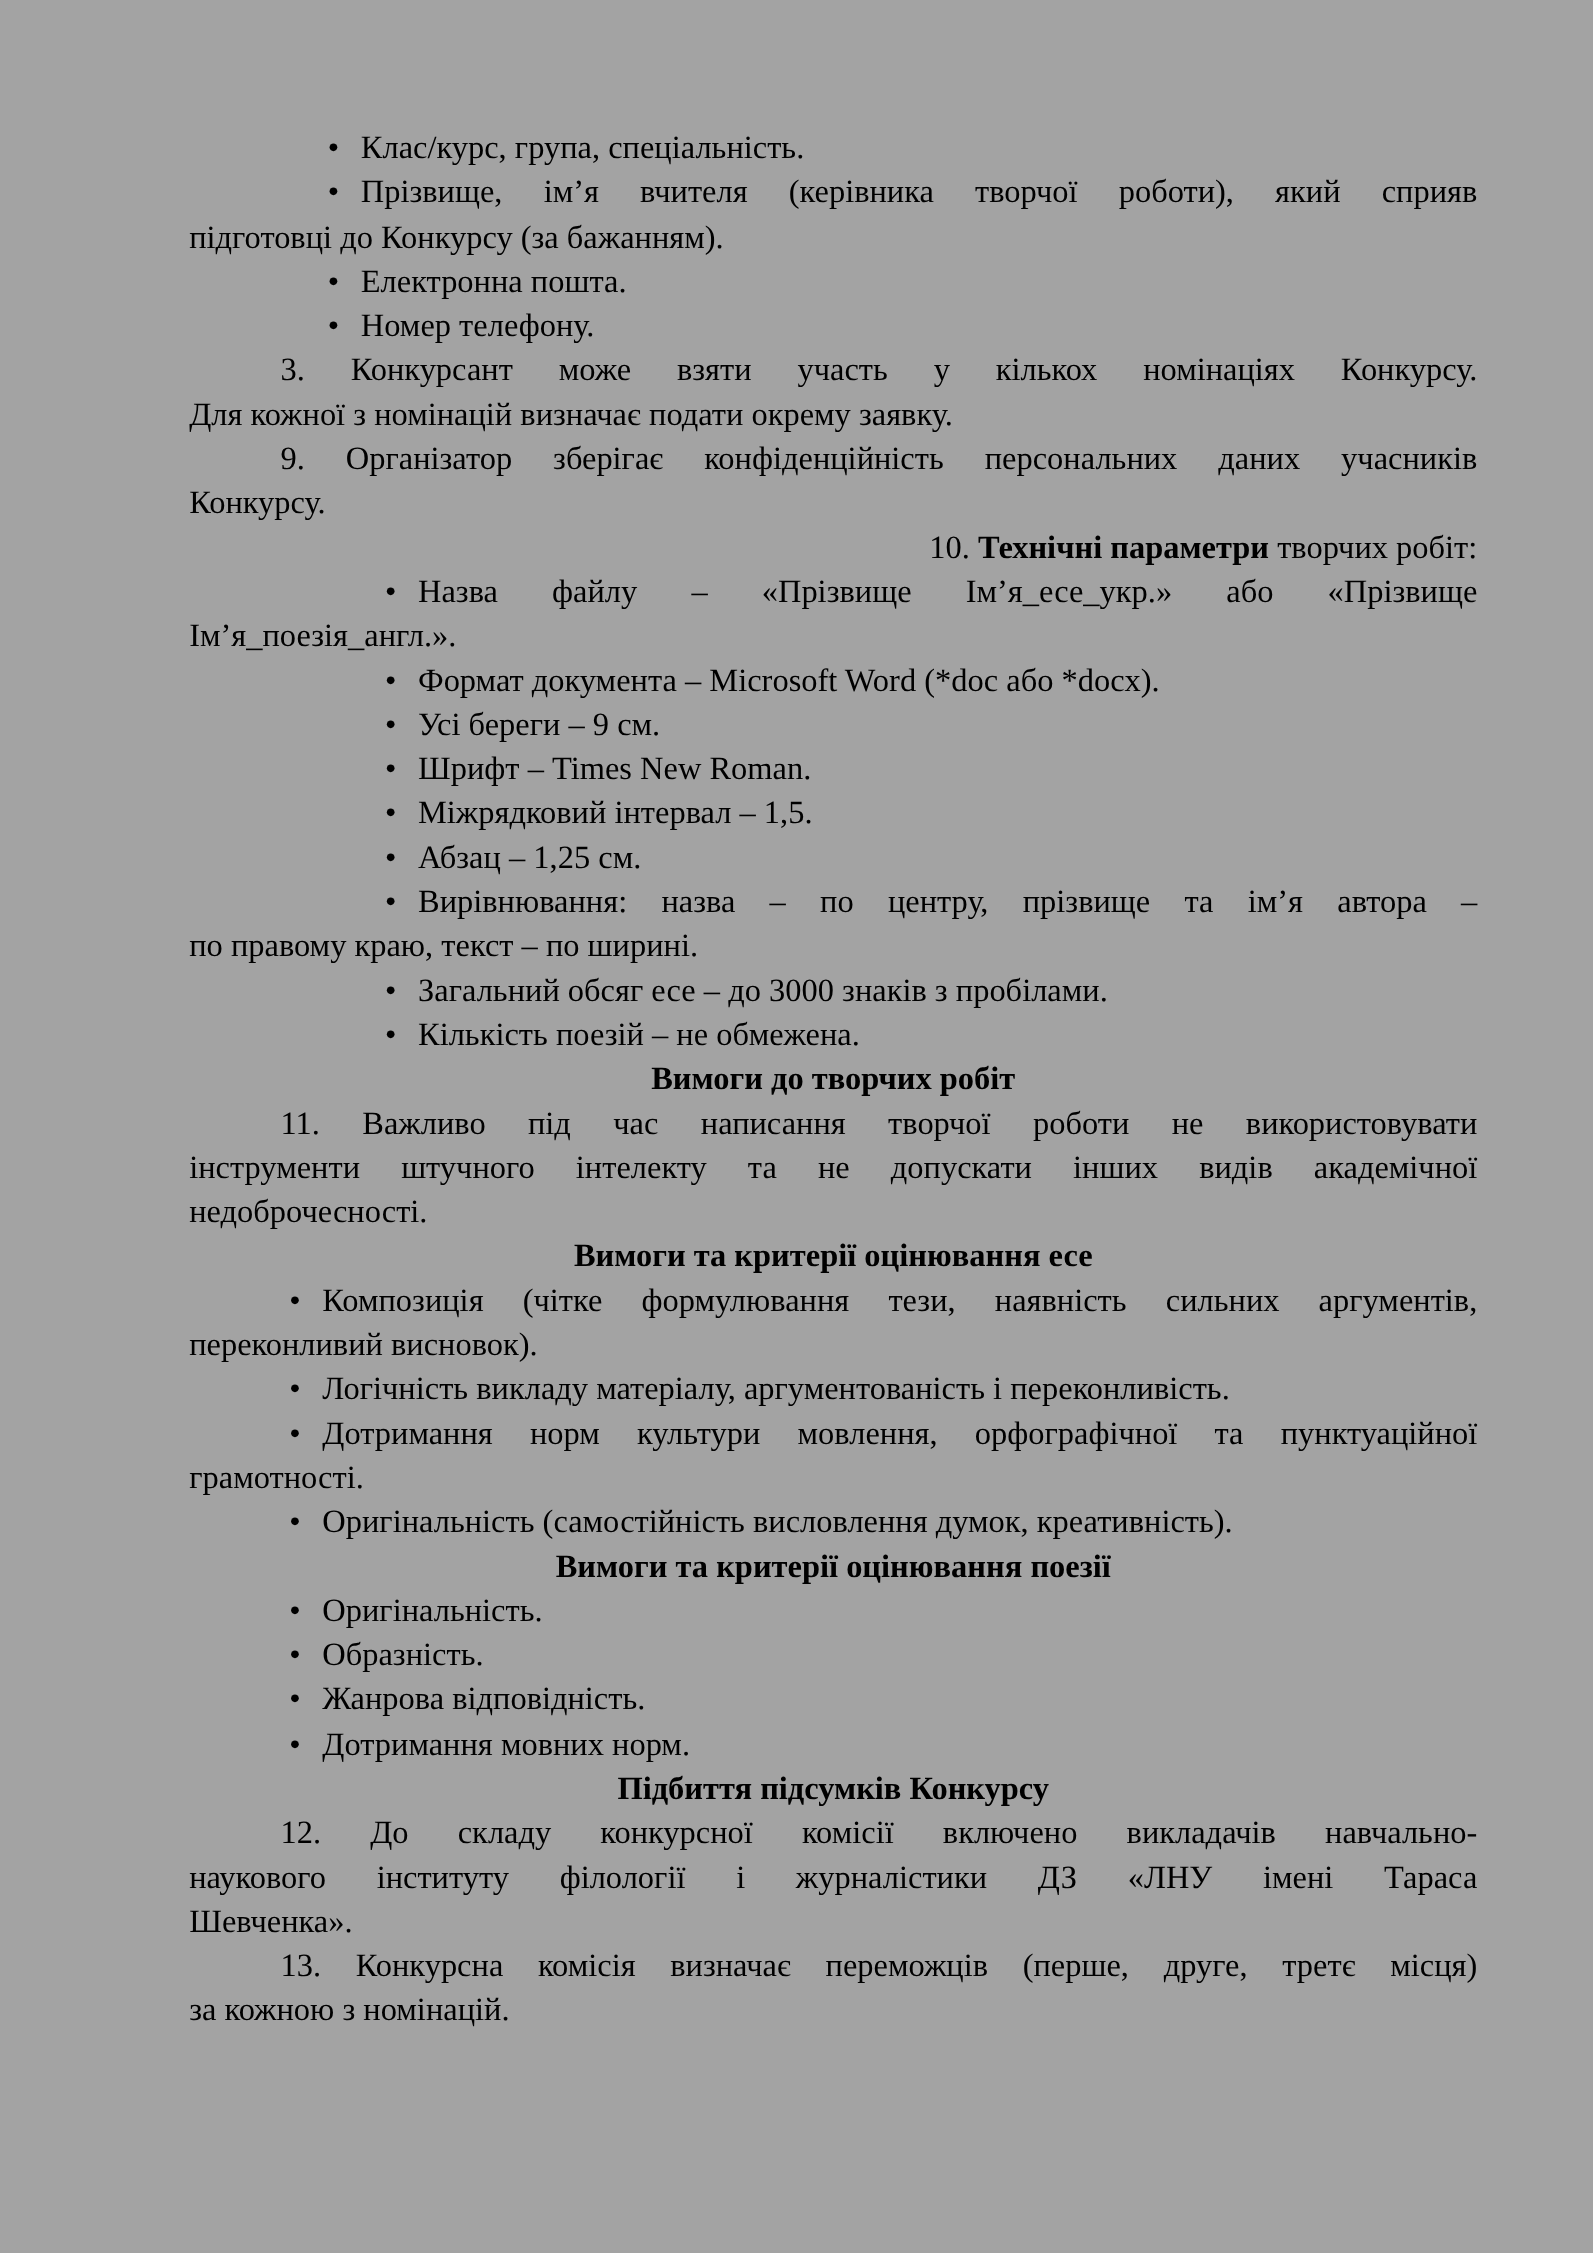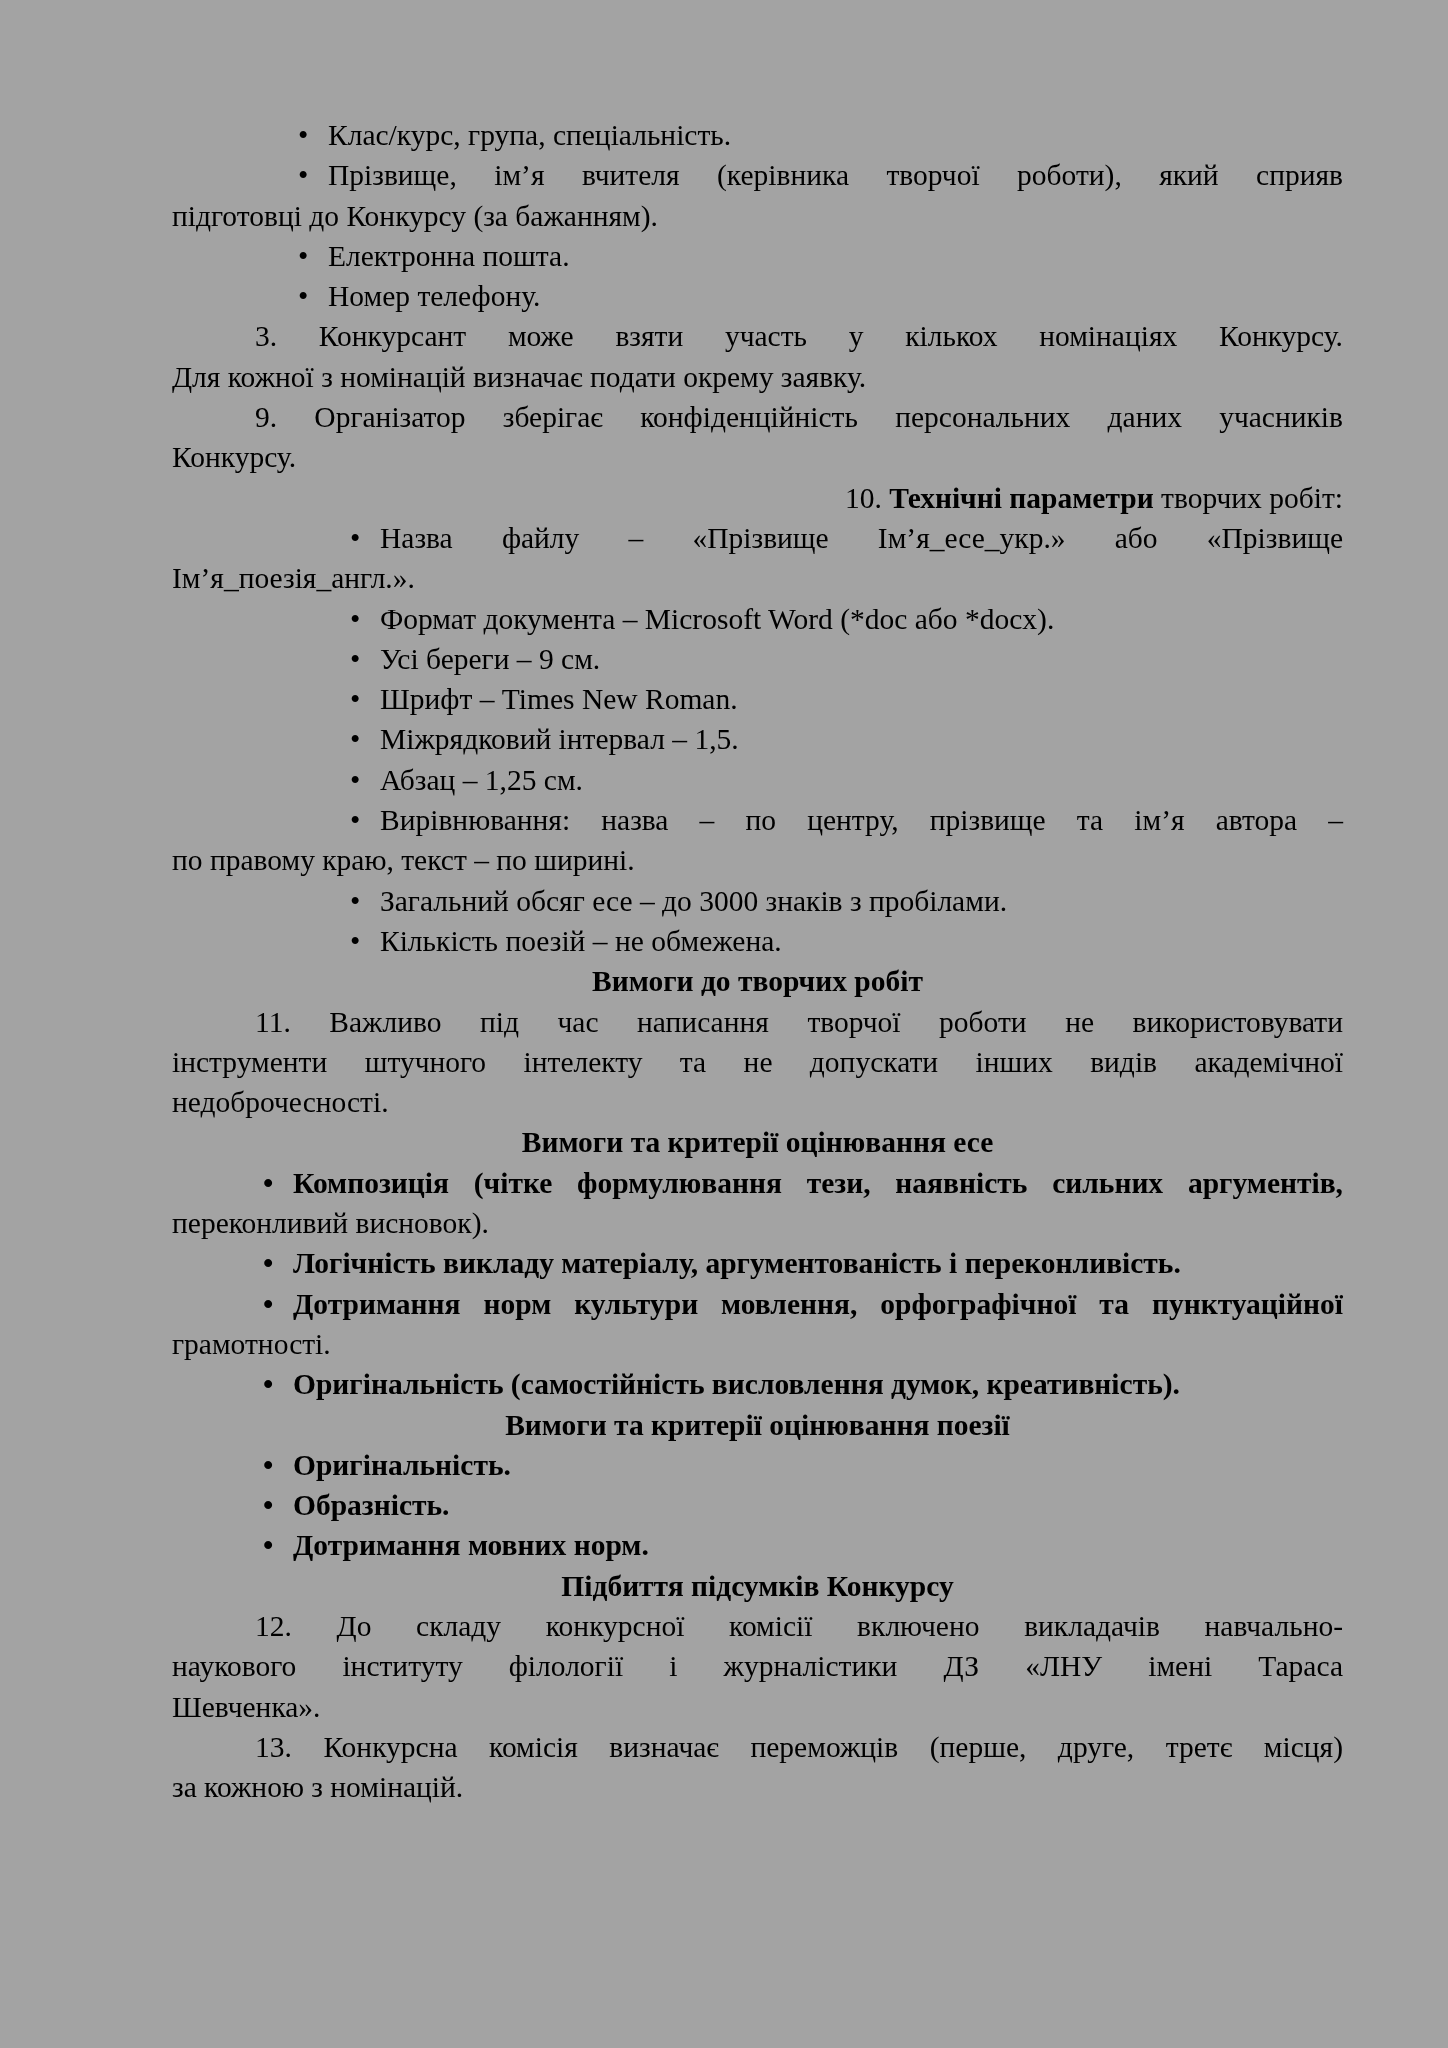--- a/index.html
+++ b/index.html
@@ -26,21 +26,21 @@
     white-space: normal;
   }
   .line.j {           
     text-align: justify;
     text-align-last: justify;
   }
   .heading  { font-weight: 700; text-align: center; }
   .numbered { padding-left: 83px; text-align: right; }
   .bullet-a { padding-left: 126px; }
   .bullet-b { padding-left: 178px; }
-  .bullet-c { padding-left: 91px; font-weight: bold; }
+  .bullet-c { padding-left: 91px; }
   .continuation { padding-left: 0; }
   .blt {
     display: inline-block;
     width: 30px;
   }
   .b { font-weight: 700; }
 </style>
 </head>
 <body>
 
@@ -74,20 +74,21 @@
       <div class="line heading"><span>Вимоги та критерії оцінювання есе</span></div>
       <div class="line bullet-c j"><span class="blt">•</span><span>Композиція (чітке формулювання тези, наявність сильних аргументів,</span></div>
       <div class="line continuation"><span>переконливий висновок).</span></div>
       <div class="line bullet-c"><span class="blt">•</span><span>Логічність викладу матеріалу, аргументованість і переконливість.</span></div>
       <div class="line bullet-c j"><span class="blt">•</span><span>Дотримання норм культури мовлення, орфографічної та пунктуаційної</span></div>
       <div class="line continuation"><span>грамотності.</span></div>
       <div class="line bullet-c"><span class="blt">•</span><span>Оригінальність (самостійність висловлення думок, креативність).</span></div>
       <div class="line heading"><span>Вимоги та критерії оцінювання поезії</span></div>
       <div class="line bullet-c"><span class="blt">•</span><span>Оригінальність.</span></div>
       <div class="line bullet-c"><span class="blt">•</span><span>Образність.</span></div>
+      <div class="line bullet-c"><span class="blt">•</span><span>Жанрова відповідність.</span></div>
       <div class="line bullet-c"><span class="blt">•</span><span>Дотримання мовних норм.</span></div>
       <div class="line heading"><span>Підбиття підсумків Конкурсу</span></div>
       <div class="line numbered j"><span>12. До складу конкурсної комісії включено викладачів навчально-</span></div>
       <div class="line continuation j"><span>наукового інституту філології і журналістики ДЗ «ЛНУ імені Тараса</span></div>
       <div class="line continuation"><span>Шевченка».</span></div>
       <div class="line numbered j"><span>13. Конкурсна комісія визначає переможців (перше, друге, третє місця)</span></div>
       <div class="line continuation"><span>за кожною з номінацій.</span></div>
     </div>
 </div>
 

